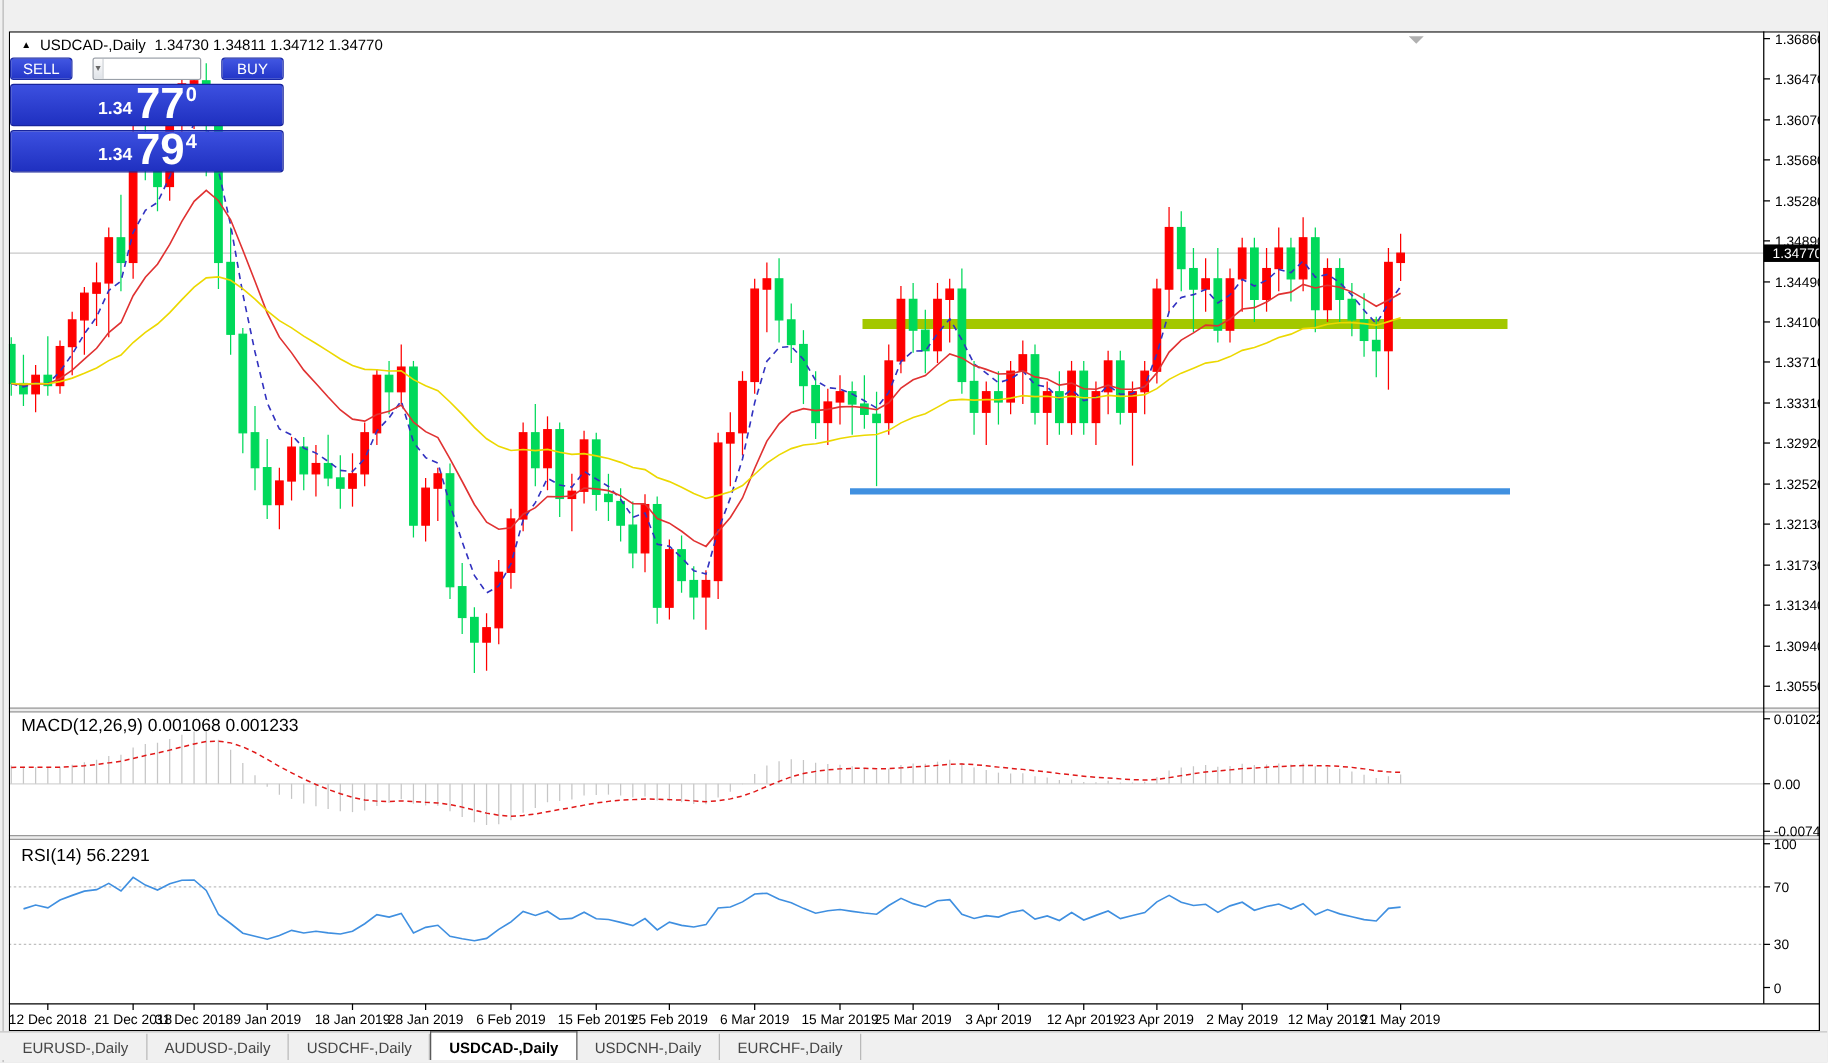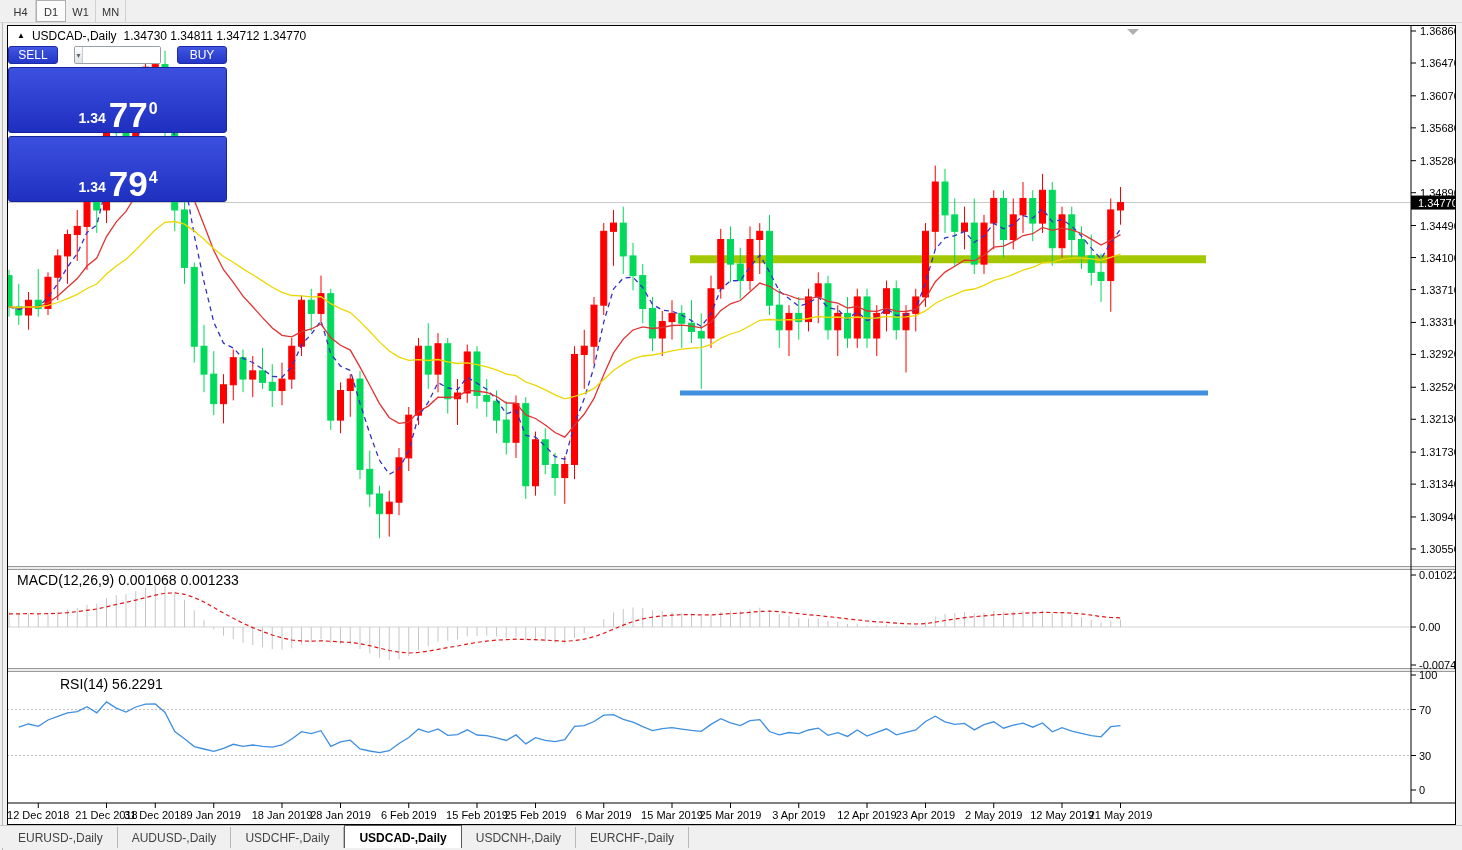--- a/index.html
+++ b/index.html
@@ -29,41 +29,35 @@
   .vol-group{flex:1;display:flex;border:1px solid #9aa0a8;border-radius:2px;background:#fff;overflow:hidden;}
   .spin{width:17px;background:linear-gradient(#fdfdfd,#dfe3e8);border:0;font-size:7px;color:#666;cursor:pointer;padding:0;}
   .spin.dn{border-right:1px solid #c8ccd2;}
   .vol-input{flex:1;border:0;outline:none;text-align:right;font-size:13px;padding:0 6px;color:#000;
              font-family:"Liberation Sans",sans-serif;}
   .tp-row2{display:flex;gap:3px;margin-top:3px;flex-direction:column;}
   .price-box{flex:1;height:38px;background:linear-gradient(#3c50e0,#1f30c0);border:1px solid #18249c;
              border-radius:3px;color:#fff;display:flex;align-items:flex-end;justify-content:center;
              padding-bottom:2px;cursor:pointer;}
   .pb-small{font-size:14px;font-weight:bold;margin:0 3px 4px 0;}
-  .pb-big{font-size:35px;font-weight:bold;line-height:30px;margin-top:32px;}
+  .pb-big{font-size:35px;font-weight:bold;line-height:30px;}
   .pb-sup{font-size:16px;font-weight:bold;position:relative;top:-12px;left:1px;}
   
   .tabbar{position:absolute;left:0;right:0;bottom:2px;height:23px;background:#f0f0f0;
           border-top:1px solid #c4c4c4;display:flex;align-items:flex-end;padding-left:4px;}
   .tab{height:21px;padding:3px 14px 2px;font-size:12px;color:#444;border-right:1px solid #b9b9b9;
        display:flex;align-items:center;cursor:pointer;white-space:nowrap;margin-top:20px;}
   .tab.active{background:#fff;color:#000;font-weight:bold;border:1px solid #5a5a5a;border-bottom:0;height:23px;}
 </style>
 </head>
 <body>
 
 <div class="window">
   <div class="win-left-groove"></div>
 
-  <div class="toolbar" id="tf-toolbar">
-      <div class="tf-btn">H4</div>
-      <div class="tf-btn active">D1</div>
-      <div class="tf-btn">W1</div>
-      <div class="tf-btn">MN</div>
-    </div>
 
   <div id="chart-holder">
       <svg width="1449" height="800" viewBox="0 0 1449 800" xmlns="http://www.w3.org/2000/svg">
         <rect x="0" y="0" width="1449" height="800" fill="#ffffff"></rect>
         <line x1="0" y1="177.5606700000003" x2="1404" y2="177.5606700000003" stroke="#c8c8c8" stroke-width="1"></line>
         <defs>
           <clipPath id="cm">
             <rect x="0" y="0" width="1404" height="541"></rect>
           </clipPath>
         </defs>
@@ -525,21 +519,21 @@
       </svg>
     </div>
 
   <div class="chart-title">
     <span class="arr">▲</span>
     <span>USDCAD-,Daily</span>
     <span>1.34730 1.34811 1.34712 1.34770</span>
   </div>
 
   <div class="panel-label" style="left:17px;top:572px;">MACD(12,26,9) 0.001068 0.001233</div>
-  <div class="panel-label" style="left:17px;top:676px;margin-left:43px;">RSI(14) 56.2291</div>
+  <div class="panel-label" style="left:17px;top:676px;">RSI(14) 56.2291</div>
 
   <div class="trade-panel">
     <div class="tp-row1">
       <div class="btn-trade">SELL</div>
       <div class="vol-group">
         <button class="spin dn">▼</button>
         <input class="vol-input" value="1.00" style="">
 
       </div>
       <div class="btn-trade">BUY</div>

